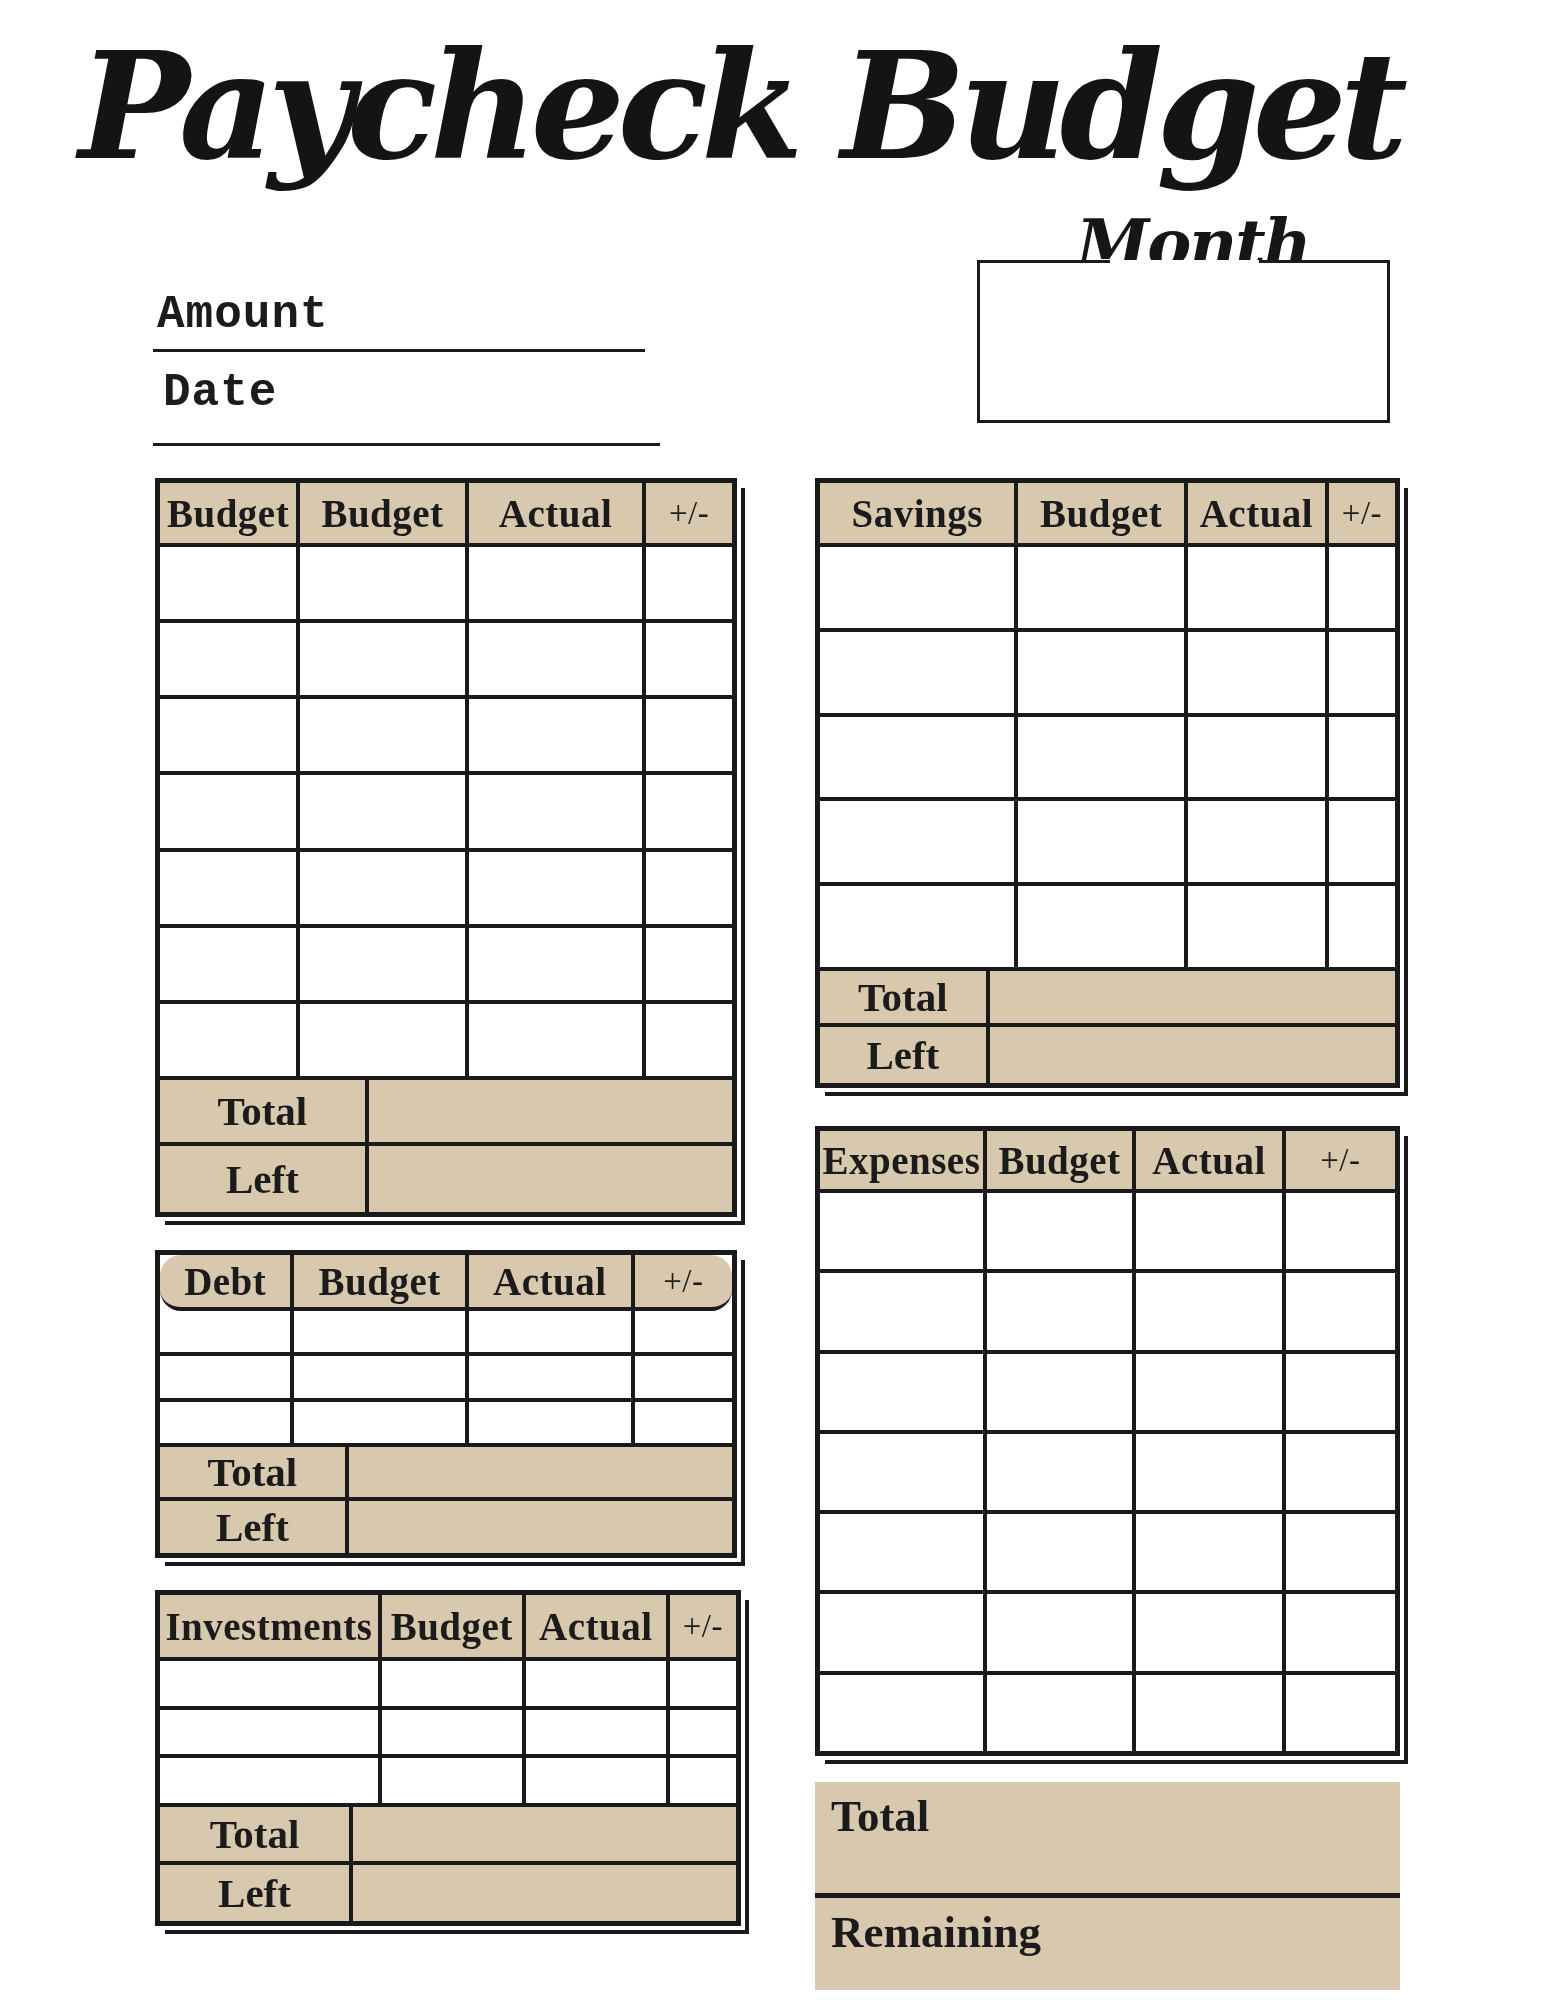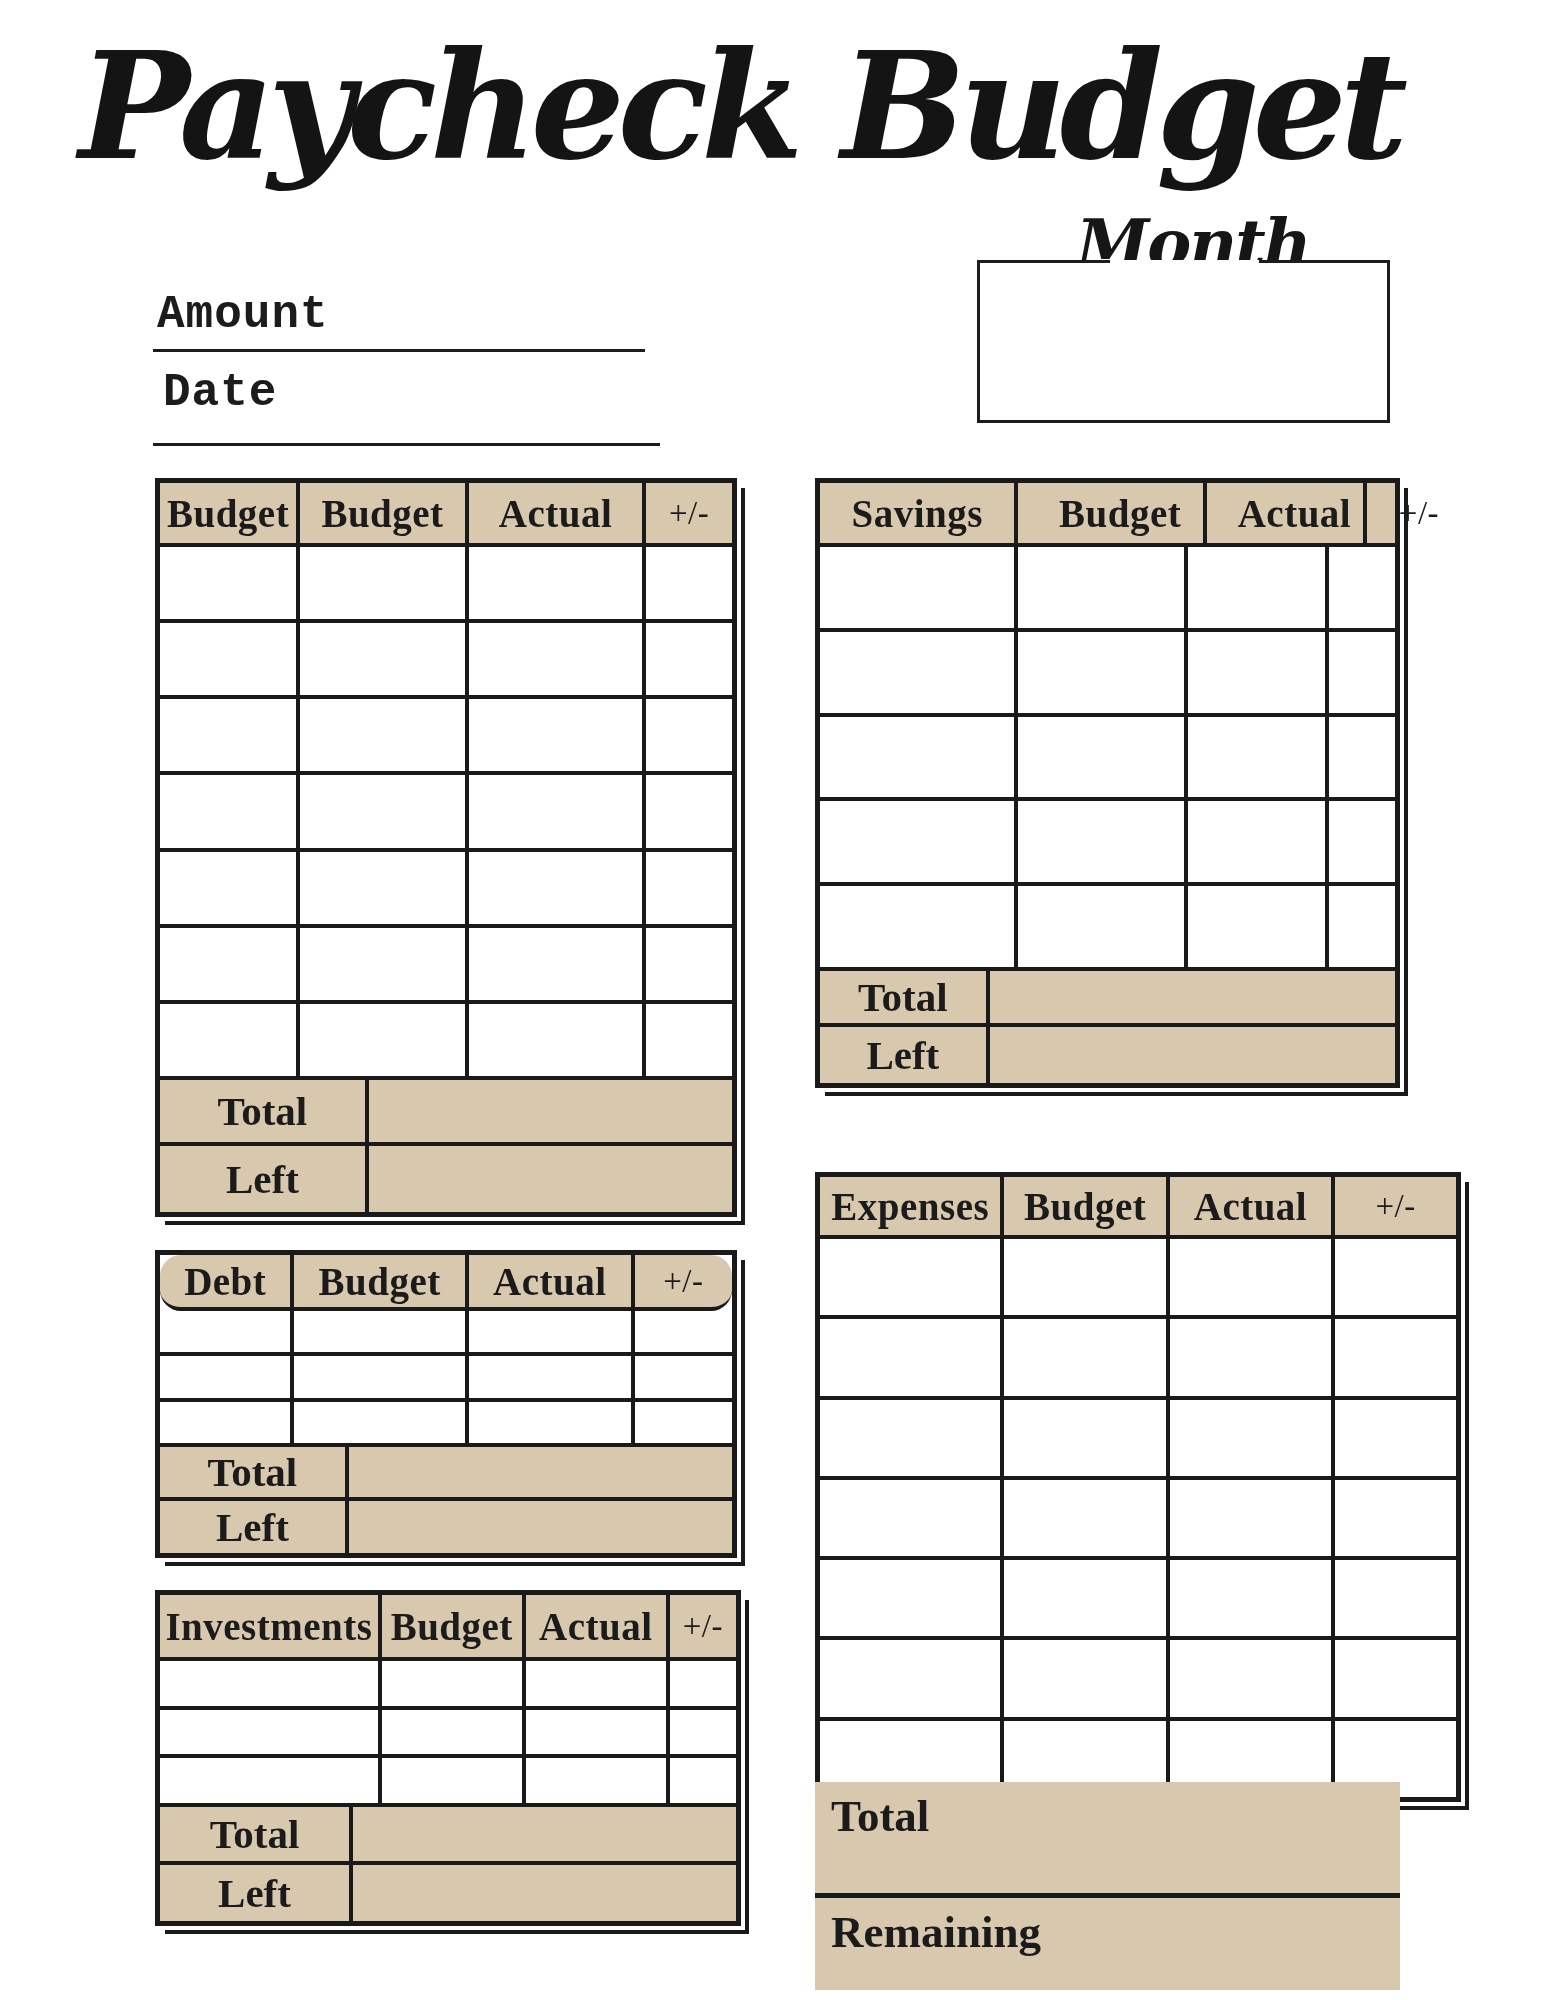--- a/index.html
+++ b/index.html
@@ -68,23 +68,23 @@
   #bills      {--gtc:24.5% 29.5% 31% 15%;  --lw:36.5%; left:155px;top:478px;width:582px;height:739px;}
   #bills .thead{height:64px;} #bills .trow.total{height:66px;} #bills .trow.left{height:70px;}
 
   #debt       {--gtc:23.5% 30.5% 29% 17%;  --lw:33%;   left:155px;top:1250px;width:582px;height:308px;}
   #debt .thead{height:56px;border-radius:21px;} #debt .trow.total{height:54px;} #debt .trow.left{height:56px;}
 
   #investments{--gtc:38.5% 25% 25% 11.5%;  --lw:33.5%; left:155px;top:1590px;width:586px;height:336px;}
   #investments .thead{height:66px;} #investments .trow.total{height:58px;} #investments .trow.left{height:60px;}
 
   #savings    {--gtc:34.5% 29.5% 24.5% 11.5%;--lw:29.5%;left:815px;top:478px;width:585px;height:610px;}
-  #savings .thead{height:64px;gap:19px;} #savings .trow.total{height:56px;} #savings .trow.left{height:60px;}
-
-  #expenses   {--gtc:29% 26% 26% 19%;               left:815px;top:1172px;width:646px;height:630px;}
+  #savings .thead{height:64px;} #savings .trow.total{height:56px;} #savings .trow.left{height:60px;}
+
+  #expenses   {--gtc:29% 26% 26% 19%;               left:815px;top:1126px;width:585px;height:630px;}
   #expenses .thead{height:62px;}
 
   
   .summary{position:absolute;left:815px;top:1782px;width:585px;height:208px;background:var(--tan);}
   .srow{padding:8px 0 0 16px;font-size:45px;font-weight:600;color:#1b1b1b;}
   .srow .sval{font-size:36px;margin-left:18px;font-weight:400;}
   .srow.stotal{height:116px;border-bottom:5px solid var(--line);}
   .srow.sremaining{height:92px;}
 </style>
 </head>

